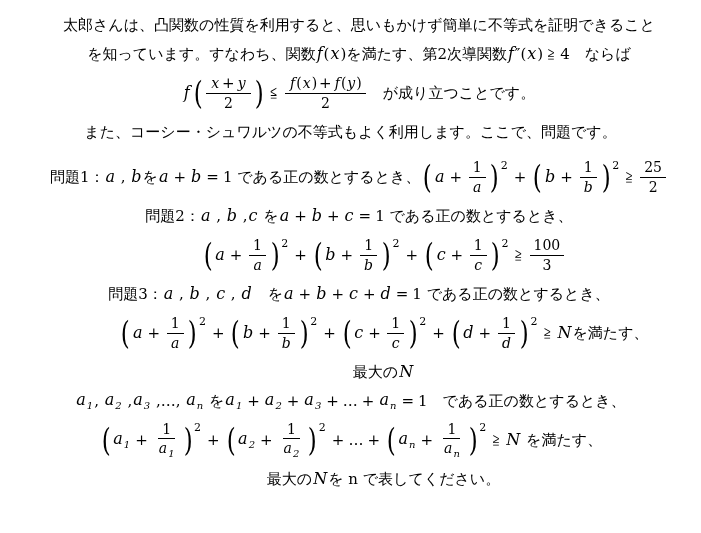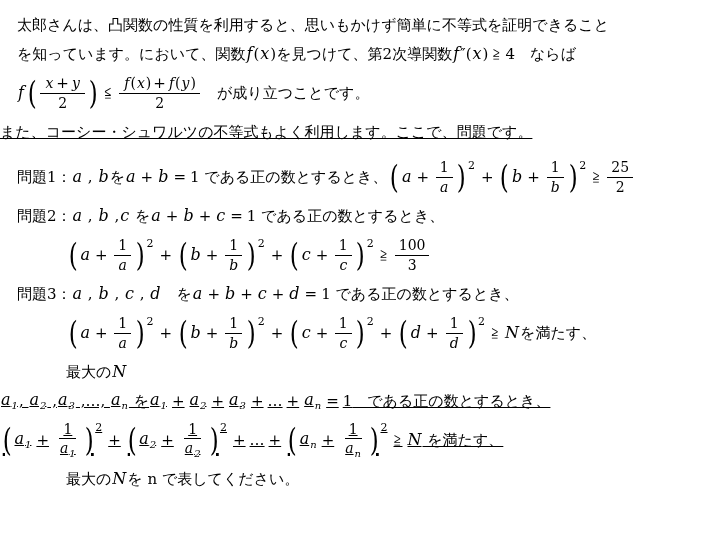--- a/index.html
+++ b/index.html
@@ -4,27 +4,27 @@
 <style>
   html,body{margin:0;padding:0;}
   body{
     width:701px;height:533px;overflow:hidden;
     background:#ffffff;color:#000000;
     font-family:"DejaVu Serif","Liberation Serif",serif;
   }
   .page{width:701px;height:533px;box-sizing:border-box;padding-top:10px;}
   .line{
     display:flex;align-items:center;white-space:pre;
-    font-size:15px;line-height:1.2;margin:1px 0;
+    font-size:15px;line-height:1.2;margin:1px 0;justify-content:center;
   }
   .line.text{min-height:28px;}
   .line.formula{margin:5px 0;min-height:40px;}
   .line.gap{margin-top:11px;}
   .ind-0{padding-left:17px;}
-  .ind-1{text-decoration:underline;}
+  .ind-1{}
   .ind-2{padding-left:66px;}
   .tk-txt{font-style:normal;}
   .tk-var{font-style:italic;font-size:16px;padding:0 1px;font-family:"DejaVu Serif","Liberation Serif",serif;}
   .tk-sub{font-size:10px;font-style:italic;vertical-align:-4px;padding-left:1px;}
   .tk-op{padding:0 4px;font-size:15px;}
   .frac{
     display:inline-flex;flex-direction:column;align-items:center;
     margin:0 2px;font-size:14px;line-height:1.15;text-align:center;
   }
   .frac .num{border-bottom:1px solid #000;padding:0 4px 1px;display:flex;align-items:center;}
@@ -39,21 +39,21 @@
   }
   .paren .pc{display:inline-flex;align-items:center;}
   .paren .psup{font-size:11px;align-self:flex-start;line-height:1;margin:1px 1px 0 0;}
 </style>
 </head>
 <body>
 
 <div class="page">
   <div id="doc">
       <div class="line text ind-0"><span class="tk-txt">太郎さんは、凸関数の性質を利用すると、思いもかけず簡単に不等式を証明できること</span></div>
-      <div class="line text ind-0"><span class="tk-txt">を知っています。において、関数</span><span class="tk-var">f</span><span class="tk-txt">(</span><span class="tk-var">x</span><span class="tk-txt">)を見つけて、第2次導関数</span><span class="tk-var">f</span><span class="tk-txt">″(</span><span class="tk-var">x</span><span class="tk-txt">)</span><span class="tk-op">≧</span><span class="tk-txt">4　ならば</span></div>
+      <div class="line text ind-0"><span class="tk-txt">を知っています。すなわち、関数</span><span class="tk-var">f</span><span class="tk-txt">(</span><span class="tk-var">x</span><span class="tk-txt">)を満たす、第2次導関数</span><span class="tk-var">f</span><span class="tk-txt">″(</span><span class="tk-var">x</span><span class="tk-txt">)</span><span class="tk-op">≧</span><span class="tk-txt">4　ならば</span></div>
       <div class="line formula ind-0"><span class="tk-var">f</span><span class="paren"><span class="lp">(</span><span class="pc"><span class="frac"><span class="num"><span class="tk-var">x</span><span class="tk-op">+</span><span class="tk-var">y</span></span><span class="den"><span class="tk-txt">2</span></span></span></span><span class="rp">)</span></span><span class="tk-op">≦</span><span class="frac"><span class="num"><span class="tk-var">f</span><span class="tk-txt">(</span><span class="tk-var">x</span><span class="tk-txt">)</span><span class="tk-op">+</span><span class="tk-var">f</span><span class="tk-txt">(</span><span class="tk-var">y</span><span class="tk-txt">)</span></span><span class="den"><span class="tk-txt">2</span></span></span><span class="tk-txt">　が成り立つことです。</span></div>
       <div class="line text ind-1"><span class="tk-txt">また、コーシー・シュワルツの不等式もよく利用します。ここで、問題です。</span></div>
       <div class="line formula ind-0 gap"><span class="tk-txt">問題1：</span><span class="tk-var">a</span><span class="tk-txt"> , </span><span class="tk-var">b</span><span class="tk-txt">を</span><span class="tk-var">a</span><span class="tk-op">+</span><span class="tk-var">b</span><span class="tk-op">=</span><span class="tk-txt">1</span><span class="tk-txt"> である正の数とするとき、</span><span class="paren"><span class="lp">(</span><span class="pc"><span class="tk-var">a</span><span class="tk-op">+</span><span class="frac"><span class="num"><span class="tk-txt">1</span></span><span class="den"><span class="tk-var">a</span></span></span></span><span class="rp">)</span><span class="psup">2</span></span><span class="tk-op">+</span><span class="paren"><span class="lp">(</span><span class="pc"><span class="tk-var">b</span><span class="tk-op">+</span><span class="frac"><span class="num"><span class="tk-txt">1</span></span><span class="den"><span class="tk-var">b</span></span></span></span><span class="rp">)</span><span class="psup">2</span></span><span class="tk-op">≧</span><span class="frac"><span class="num"><span class="tk-txt">25</span></span><span class="den"><span class="tk-txt">2</span></span></span></div>
       <div class="line text ind-0"><span class="tk-txt">問題2：</span><span class="tk-var">a</span><span class="tk-txt"> , </span><span class="tk-var">b</span><span class="tk-txt"> ,</span><span class="tk-var">c</span><span class="tk-txt"> を</span><span class="tk-var">a</span><span class="tk-op">+</span><span class="tk-var">b</span><span class="tk-op">+</span><span class="tk-var">c</span><span class="tk-op">=</span><span class="tk-txt">1</span><span class="tk-txt"> である正の数とするとき、</span></div>
       <div class="line formula ind-2"><span class="paren"><span class="lp">(</span><span class="pc"><span class="tk-var">a</span><span class="tk-op">+</span><span class="frac"><span class="num"><span class="tk-txt">1</span></span><span class="den"><span class="tk-var">a</span></span></span></span><span class="rp">)</span><span class="psup">2</span></span><span class="tk-op">+</span><span class="paren"><span class="lp">(</span><span class="pc"><span class="tk-var">b</span><span class="tk-op">+</span><span class="frac"><span class="num"><span class="tk-txt">1</span></span><span class="den"><span class="tk-var">b</span></span></span></span><span class="rp">)</span><span class="psup">2</span></span><span class="tk-op">+</span><span class="paren"><span class="lp">(</span><span class="pc"><span class="tk-var">c</span><span class="tk-op">+</span><span class="frac"><span class="num"><span class="tk-txt">1</span></span><span class="den"><span class="tk-var">c</span></span></span></span><span class="rp">)</span><span class="psup">2</span></span><span class="tk-op">≧</span><span class="frac"><span class="num"><span class="tk-txt">100</span></span><span class="den"><span class="tk-txt">3</span></span></span></div>
       <div class="line text ind-0"><span class="tk-txt">問題3：</span><span class="tk-var">a</span><span class="tk-txt"> , </span><span class="tk-var">b</span><span class="tk-txt"> , </span><span class="tk-var">c</span><span class="tk-txt"> , </span><span class="tk-var">d</span><span class="tk-txt">　を</span><span class="tk-var">a</span><span class="tk-op">+</span><span class="tk-var">b</span><span class="tk-op">+</span><span class="tk-var">c</span><span class="tk-op">+</span><span class="tk-var">d</span><span class="tk-op">=</span><span class="tk-txt">1</span><span class="tk-txt"> である正の数とするとき、</span></div>
       <div class="line formula ind-2"><span class="paren"><span class="lp">(</span><span class="pc"><span class="tk-var">a</span><span class="tk-op">+</span><span class="frac"><span class="num"><span class="tk-txt">1</span></span><span class="den"><span class="tk-var">a</span></span></span></span><span class="rp">)</span><span class="psup">2</span></span><span class="tk-op">+</span><span class="paren"><span class="lp">(</span><span class="pc"><span class="tk-var">b</span><span class="tk-op">+</span><span class="frac"><span class="num"><span class="tk-txt">1</span></span><span class="den"><span class="tk-var">b</span></span></span></span><span class="rp">)</span><span class="psup">2</span></span><span class="tk-op">+</span><span class="paren"><span class="lp">(</span><span class="pc"><span class="tk-var">c</span><span class="tk-op">+</span><span class="frac"><span class="num"><span class="tk-txt">1</span></span><span class="den"><span class="tk-var">c</span></span></span></span><span class="rp">)</span><span class="psup">2</span></span><span class="tk-op">+</span><span class="paren"><span class="lp">(</span><span class="pc"><span class="tk-var">d</span><span class="tk-op">+</span><span class="frac"><span class="num"><span class="tk-txt">1</span></span><span class="den"><span class="tk-var">d</span></span></span></span><span class="rp">)</span><span class="psup">2</span></span><span class="tk-op">≧</span><span class="tk-var">N</span><span class="tk-txt">を満たす、</span></div>
       <div class="line text ind-2"><span class="tk-txt">最大の</span><span class="tk-var">N</span></div>
       <div class="line text ind-1"><span class="tk-var">a<span class="tk-sub">1</span></span><span class="tk-txt">, </span><span class="tk-var">a<span class="tk-sub">2</span></span><span class="tk-txt"> ,</span><span class="tk-var">a<span class="tk-sub">3</span></span><span class="tk-txt"> ,…, </span><span class="tk-var">a<span class="tk-sub">n</span></span><span class="tk-txt"> を</span><span class="tk-var">a<span class="tk-sub">1</span></span><span class="tk-op">+</span><span class="tk-var">a<span class="tk-sub">2</span></span><span class="tk-op">+</span><span class="tk-var">a<span class="tk-sub">3</span></span><span class="tk-op">+</span><span class="tk-txt">…</span><span class="tk-op">+</span><span class="tk-var">a<span class="tk-sub">n</span></span><span class="tk-op">=</span><span class="tk-txt">1</span><span class="tk-txt">　である正の数とするとき、</span></div>
       <div class="line formula ind-1"><span class="paren"><span class="lp">(</span><span class="pc"><span class="tk-var">a<span class="tk-sub">1</span></span><span class="tk-op">+</span><span class="frac"><span class="num"><span class="tk-txt">1</span></span><span class="den"><span class="tk-var">a<span class="tk-sub">1</span></span></span></span></span><span class="rp">)</span><span class="psup">2</span></span><span class="tk-op">+</span><span class="paren"><span class="lp">(</span><span class="pc"><span class="tk-var">a<span class="tk-sub">2</span></span><span class="tk-op">+</span><span class="frac"><span class="num"><span class="tk-txt">1</span></span><span class="den"><span class="tk-var">a<span class="tk-sub">2</span></span></span></span></span><span class="rp">)</span><span class="psup">2</span></span><span class="tk-op">+</span><span class="tk-txt">…</span><span class="tk-op">+</span><span class="paren"><span class="lp">(</span><span class="pc"><span class="tk-var">a<span class="tk-sub">n</span></span><span class="tk-op">+</span><span class="frac"><span class="num"><span class="tk-txt">1</span></span><span class="den"><span class="tk-var">a<span class="tk-sub">n</span></span></span></span></span><span class="rp">)</span><span class="psup">2</span></span><span class="tk-op">≧</span><span class="tk-var">N</span><span class="tk-txt"> を満たす、</span></div>

